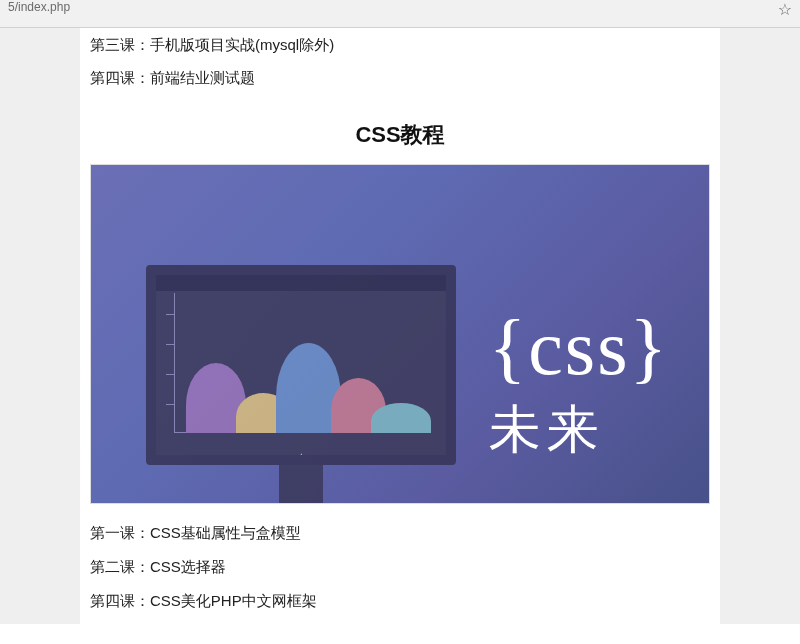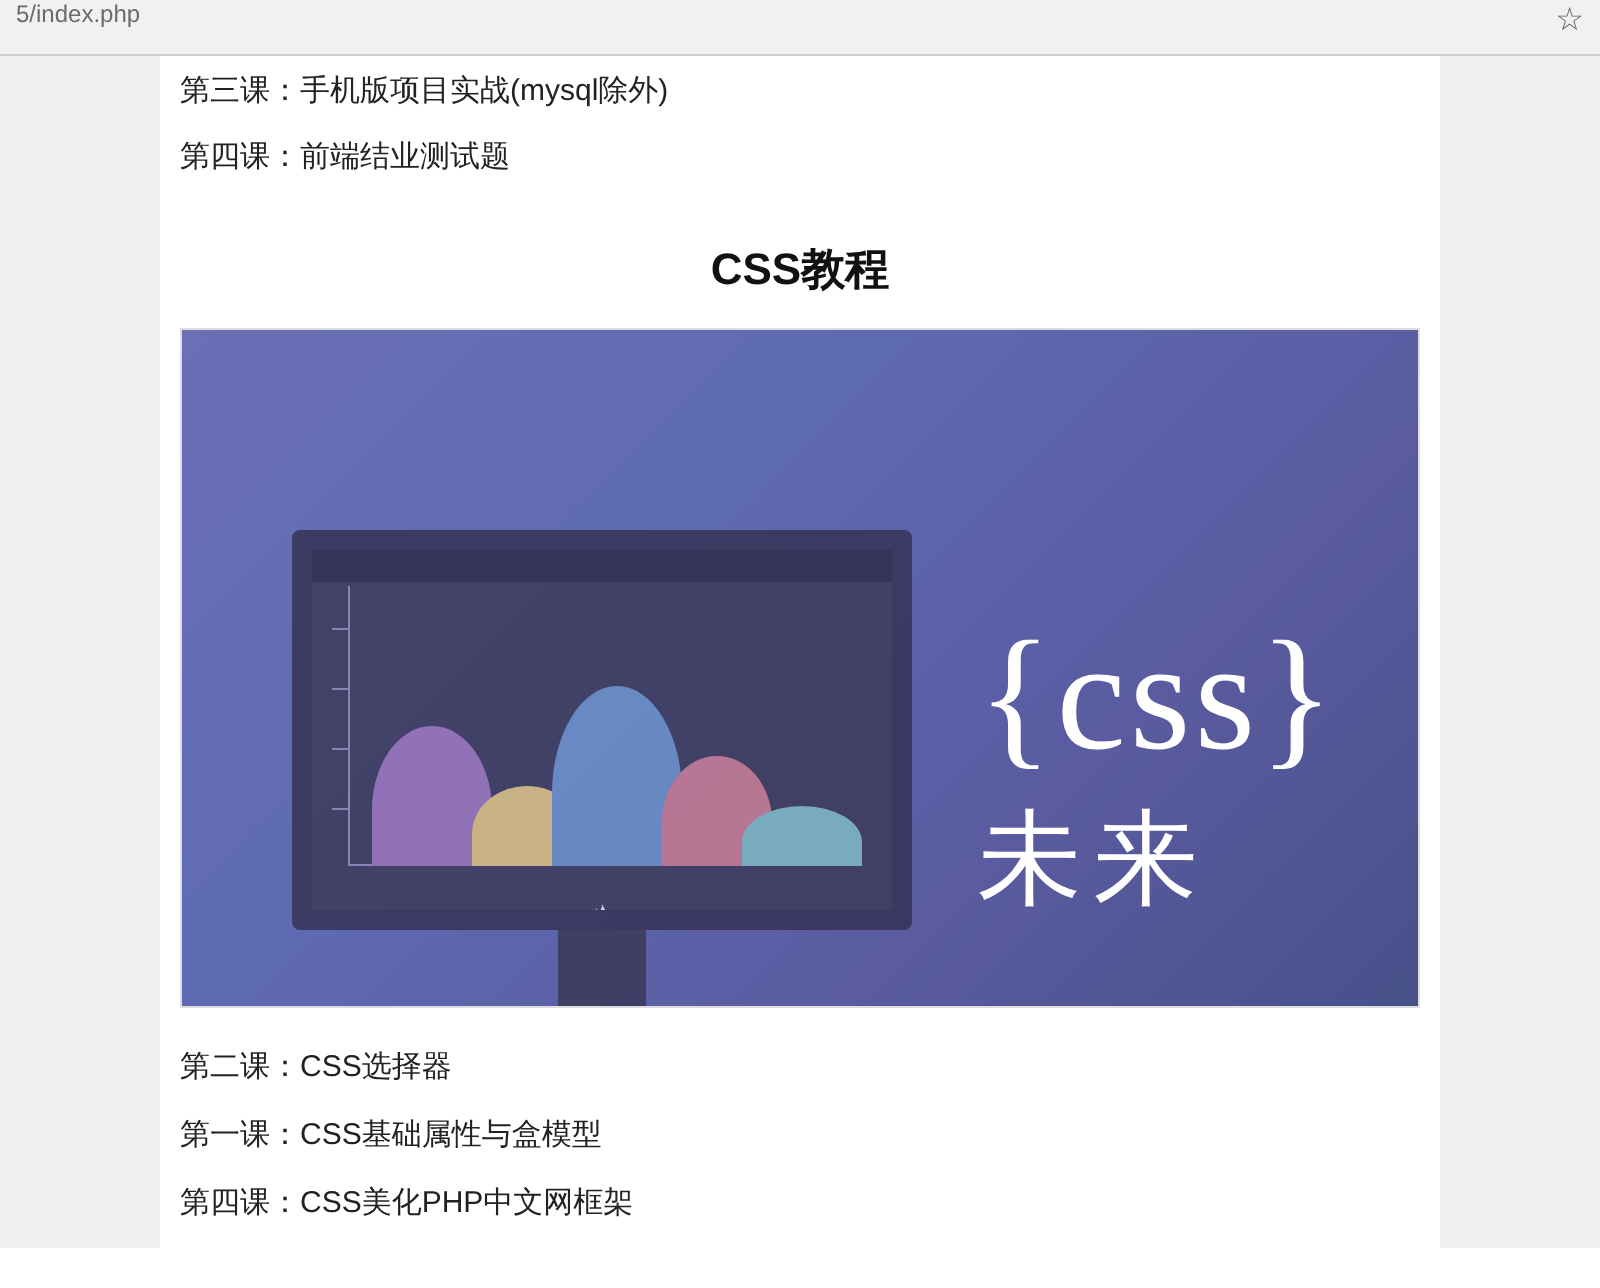--- a/index.html
+++ b/index.html
@@ -76,24 +76,24 @@
 
       </div>
       <div class="css-text">
         <div class="brace">{css}</div>
         <div class="future">未来</div>
       </div>
     </div>
 
     <div class="lessons">
       <div class="lesson-row">
-        <span>第二课：</span><span>CSS选择器</span>
+        <span>第一课：</span><span>CSS基础属性与盒模型</span>
       </div>
       <div class="lesson-row">
-        <span>第一课：</span><span>CSS基础属性与盒模型</span>
+        <span>第二课：</span><span>CSS选择器</span>
       </div>
       <div class="lesson-row">
         <span>第四课：</span><span>CSS美化PHP中文网框架</span>
       </div>
     </div>
 
   </div>
 </div>
 
 </body></html>

